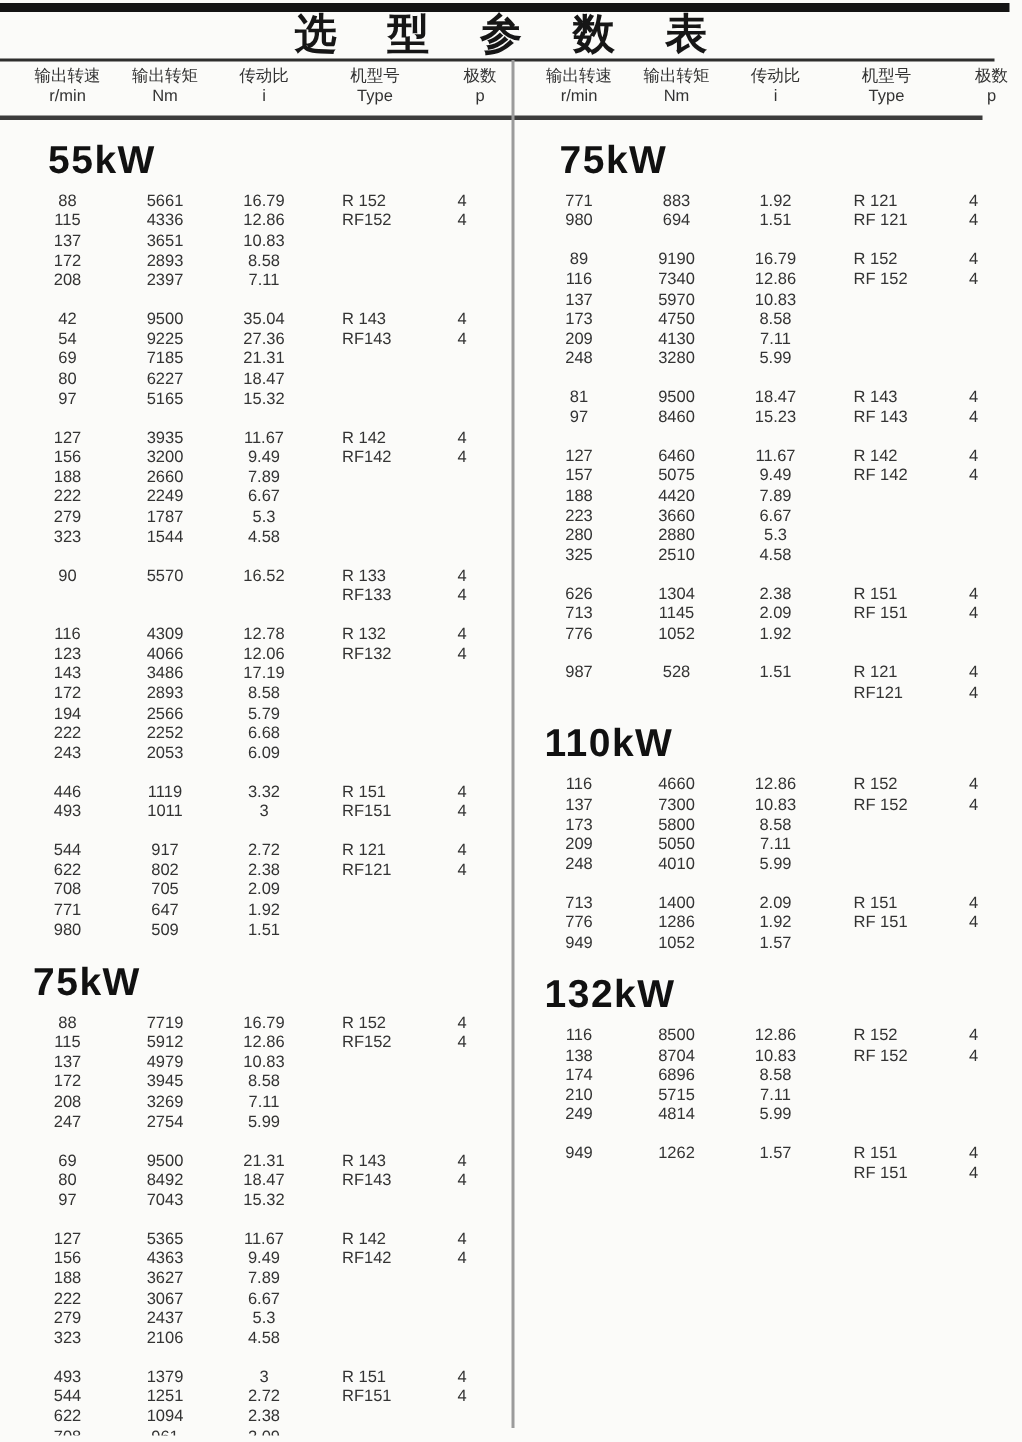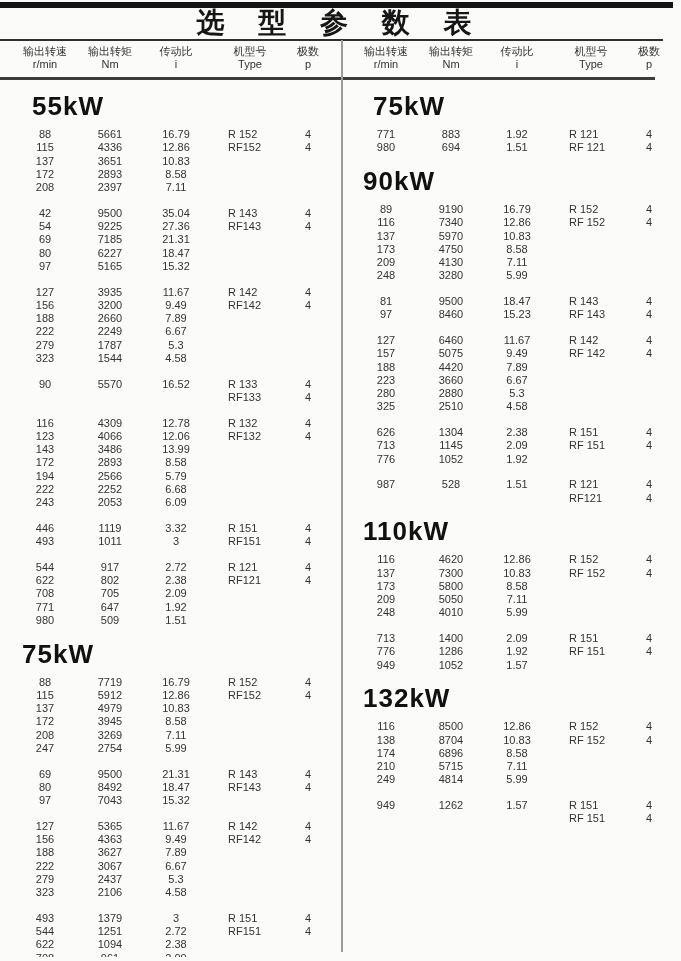--- a/index.html
+++ b/index.html
@@ -16,21 +16,21 @@
   }
   .title-rule{height:2px;background:#2e2e2e;margin:1px 18px 0 0;}
   .header{display:flex;padding:4px 0 3px 0;}
   .half{width:341px;display:flex;}
   .half.right{width:340px;}
   .hcell{display:flex;flex-direction:column;align-items:center;font-size:11px;line-height:13px;color:#333;}
   .h-speed{width:66px;margin-left:12px;}
   .h-torque{width:64px;}
   .h-ratio{width:68px;}
   .h-type{width:80px;}
-  .h-poles{width:36px;}
+  .h-poles{width:36px;margin-left:12px;}
   .header-rule{height:3px;background:#3c3c3c;margin:3px 26px 0 0;}
   .columns{display:flex;margin-top:8px;height:869px;overflow:hidden;}
   .col{width:341px;overflow:hidden;}
   .col.right{width:338px;}
   .divider{position:absolute;left:341px;top:40px;width:2px;height:912px;background:#9b9b9b;}
   .section{margin-top:4px;}
   .kw{font-size:26px;line-height:28px;font-weight:bold;color:#111;margin:0 0 8px 22px;letter-spacing:1px;}
   .section.first .kw{margin-top:0;margin-left:32px;}
   .group{margin-bottom:12.5px;}
   .row{display:flex;height:13.25px;line-height:13.25px;font-size:11px;color:#333;}
@@ -246,21 +246,21 @@
             <div class="row">
               <span class="cell c-speed">123</span>
               <span class="cell c-torque">4066</span>
               <span class="cell c-ratio">12.06</span>
               <span class="cell c-type">RF132</span>
               <span class="cell c-poles">4</span>
             </div>
             <div class="row">
               <span class="cell c-speed">143</span>
               <span class="cell c-torque">3486</span>
-              <span class="cell c-ratio">13.99</span>
+              <span class="cell c-ratio">17.19</span>
               <span class="cell c-type"></span>
               <span class="cell c-poles"></span>
             </div>
             <div class="row">
               <span class="cell c-speed">172</span>
               <span class="cell c-torque">2893</span>
               <span class="cell c-ratio">8.58</span>
               <span class="cell c-type"></span>
               <span class="cell c-poles"></span>
             </div>
@@ -499,21 +499,20 @@
             <div class="row">
               <span class="cell c-speed">980</span>
               <span class="cell c-torque">694</span>
               <span class="cell c-ratio">1.51</span>
               <span class="cell c-type">RF 121</span>
               <span class="cell c-poles">4</span>
             </div>
           </div>
         </div>
         <div class="section">
-          <div class="kw">90kW</div>
           <div class="group">
             <div class="row">
               <span class="cell c-speed">89</span>
               <span class="cell c-torque">9190</span>
               <span class="cell c-ratio">16.79</span>
               <span class="cell c-type">R 152</span>
               <span class="cell c-poles">4</span>
             </div>
             <div class="row">
               <span class="cell c-speed">116</span>
@@ -649,21 +648,21 @@
               <span class="cell c-type">RF121</span>
               <span class="cell c-poles">4</span>
             </div>
           </div>
         </div>
         <div class="section">
           <div class="kw">110kW</div>
           <div class="group">
             <div class="row">
               <span class="cell c-speed">116</span>
-              <span class="cell c-torque">4620</span>
+              <span class="cell c-torque">4660</span>
               <span class="cell c-ratio">12.86</span>
               <span class="cell c-type">R 152</span>
               <span class="cell c-poles">4</span>
             </div>
             <div class="row">
               <span class="cell c-speed">137</span>
               <span class="cell c-torque">7300</span>
               <span class="cell c-ratio">10.83</span>
               <span class="cell c-type">RF 152</span>
               <span class="cell c-poles">4</span>

